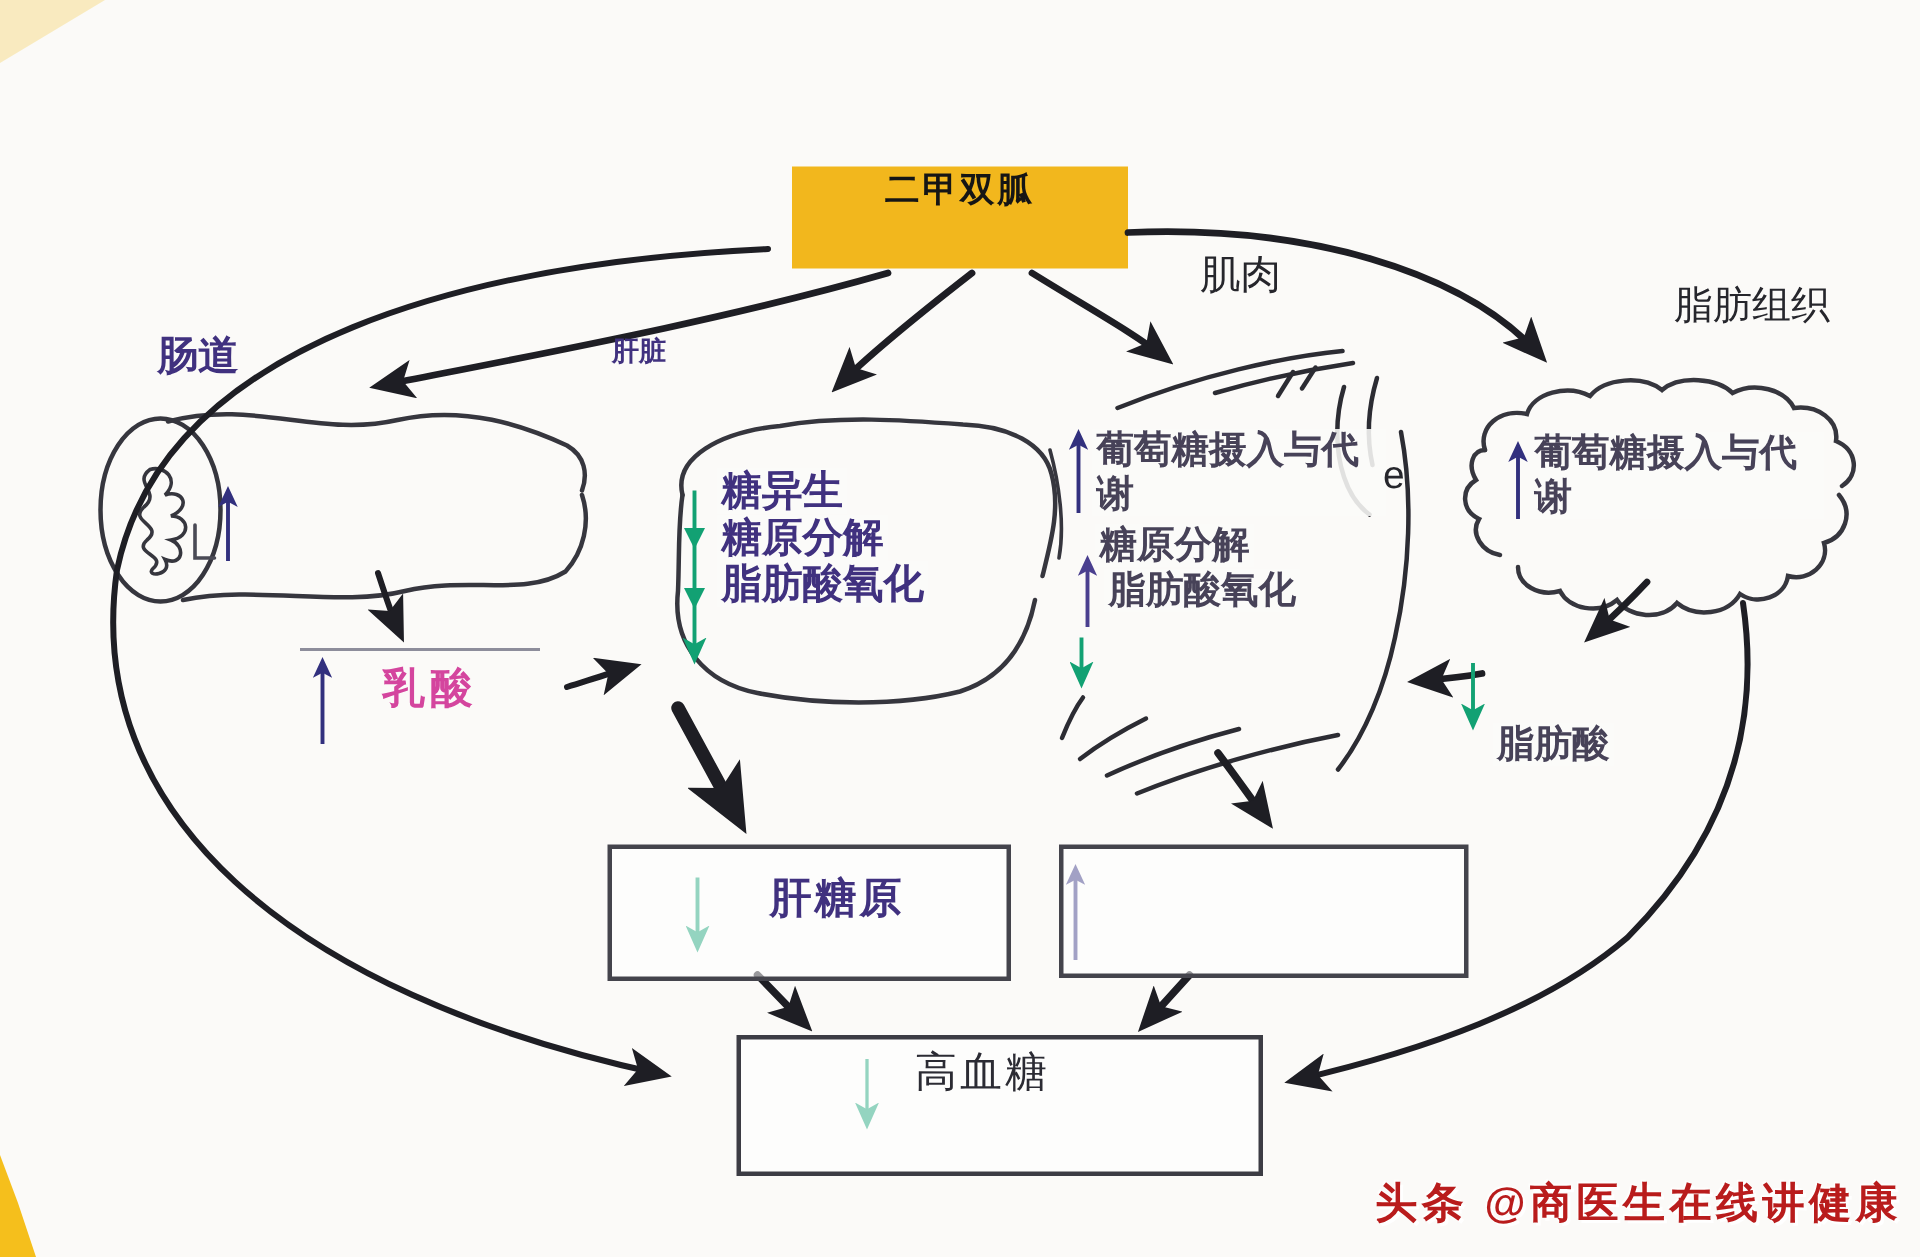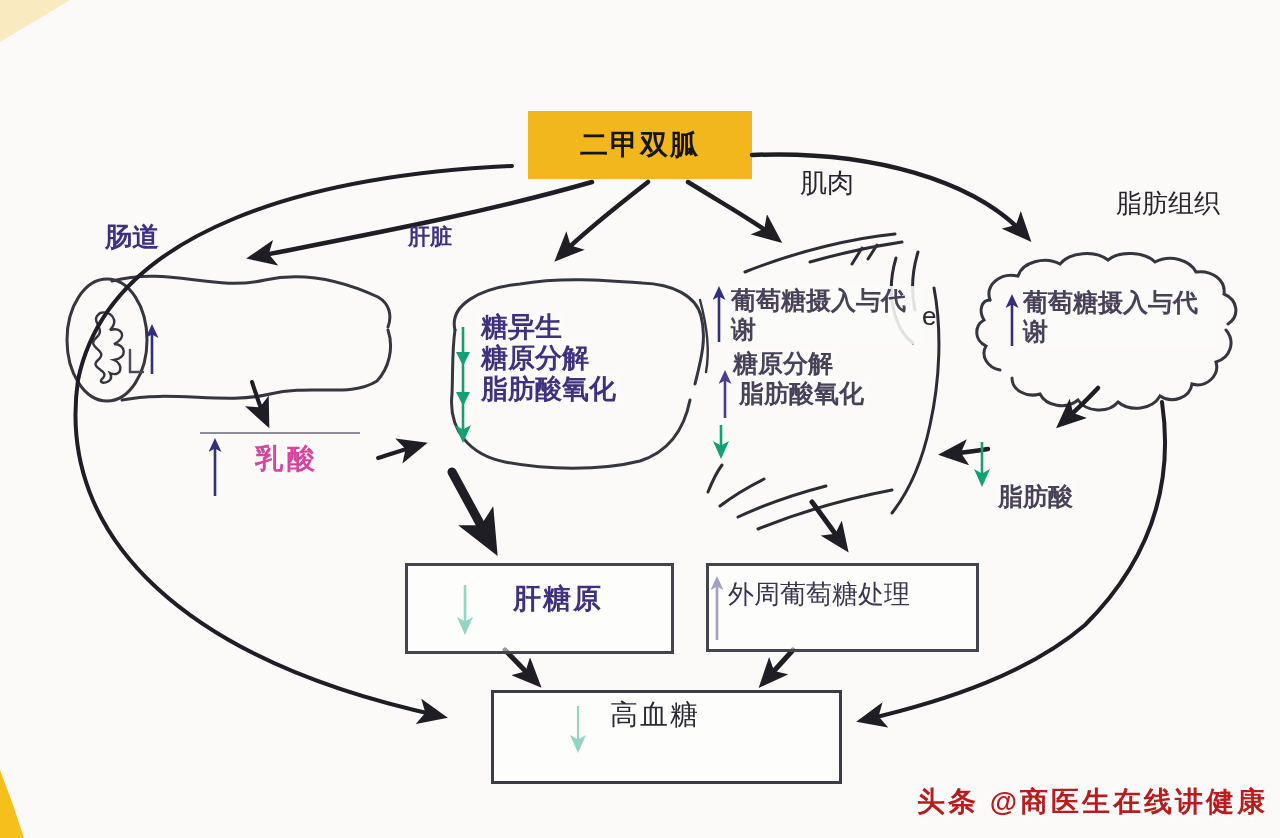--- a/index.html
+++ b/index.html
@@ -12,22 +12,22 @@
   .t{position:absolute;white-space:nowrap;line-height:1.15;}
   .wrap{white-space:normal;}
   .purple{color:#40317f;font-weight:700;}
   .pink{color:#d4459e;font-weight:700;}
   .ink{color:#26262c;font-weight:500;}
   .slate{color:#474258;font-weight:600;}
   .bgw{background:rgba(251,250,248,.88);padding:0 3px;}
   .node-box{position:absolute;border:3px solid #44444c;background:rgba(255,255,255,.55);}
   .metformin-box{
     position:absolute;left:528px;top:111px;width:224px;height:68px;
-    display:flex;align-items:center;justify-content:center;
-    font-size:28px;font-weight:700;color:#151515;letter-spacing:2px;
+    display:flex;justify-content:center;
+    font-size:23px;font-weight:700;color:#151515;letter-spacing:2px;
   }
   .watermark{
     position:absolute;right:12px;top:783px;font-size:28px;font-weight:700;
     color:#b91c1c;letter-spacing:3px;
     text-shadow:2px 2px 0 rgba(255,255,255,.95),-1px -1px 0 rgba(255,255,255,.7);
   }
 </style>
 </head>
 <body>
 
@@ -134,36 +134,35 @@
 
   <div class="metformin-box">
     <span>二甲双胍</span>
   </div>
 
   <div class="node-box" style="left:405px;top:563px;width:263px;height:85px;"></div>
   <div class="node-box" style="left:706px;top:563px;width:267px;height:83px;"></div>
   <div class="node-box" style="left:491px;top:690px;width:345px;height:88px;border-color:#3c3c44;"></div>
 
   <div class="t purple" style="left:105px;top:222px;font-size:27px;">肠道</div>
-  <div class="t purple" style="left:408px;top:224px;font-size:22px;">肝脏</div>
+  <div class="t purple" style="left:408px;top:224px;font-size:18px;">肝脏</div>
   <div class="t ink" style="left:800px;top:168px;font-size:27px;">肌肉</div>
   <div class="t ink" style="left:1116px;top:189px;font-size:26px;">脂肪组织</div>
 
   <div class="t pink" style="left:255px;top:443px;font-size:28px;letter-spacing:4px;">乳酸</div>
 
   <div class="t purple bgw" style="left:478px;top:312px;font-size:27px;">糖异生</div>
   <div class="t purple bgw" style="left:478px;top:343px;font-size:27px;">糖原分解</div>
   <div class="t purple bgw" style="left:478px;top:374px;font-size:27px;">脂肪酸氧化</div>
 
   <div class="t slate wrap bgw" style="left:728px;top:286px;width:190px;font-size:25px;">葡萄糖摄入与代谢</div>
   <div class="t slate bgw" style="left:730px;top:349px;font-size:25px;">糖原分解</div>
   <div class="t slate bgw" style="left:736px;top:379px;font-size:25px;">脂肪酸氧化</div>
   <div class="t ink" style="left:922px;top:302px;font-size:26px;">e</div>
 
   <div class="t slate wrap bgw" style="left:1020px;top:288px;width:190px;font-size:25px;">葡萄糖摄入与代谢</div>
   <div class="t slate bgw" style="left:995px;top:442px;font-size:25px;margin-top:40px;">脂肪酸</div>
 
   <div class="t purple" style="left:502px;top:583px;font-size:28px;letter-spacing:2px;margin-left:11px;">肝糖原</div>
-  <div class="t" style="left:728px;top:580px;font-size:26px;color:#3a3650;font-weight:500;">外周葡萄糖处理</div>
   <div class="t" style="left:610px;top:699px;font-size:28px;color:#2b2b33;font-weight:500;letter-spacing:2px;">高血糖</div>
 
   <div class="watermark">头条 @商医生在线讲健康</div>
 </div>
 
 </body></html>

